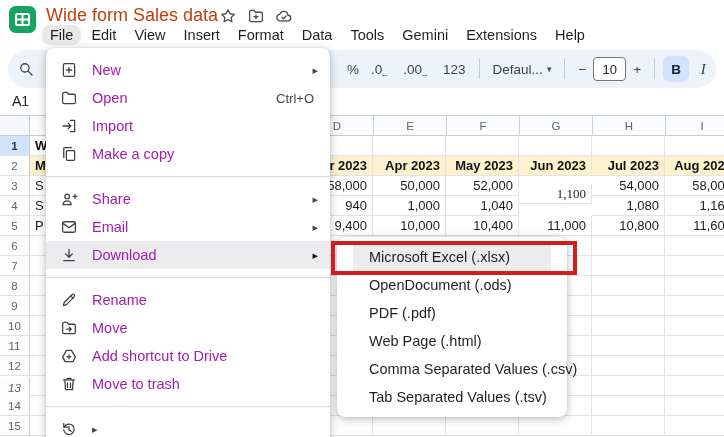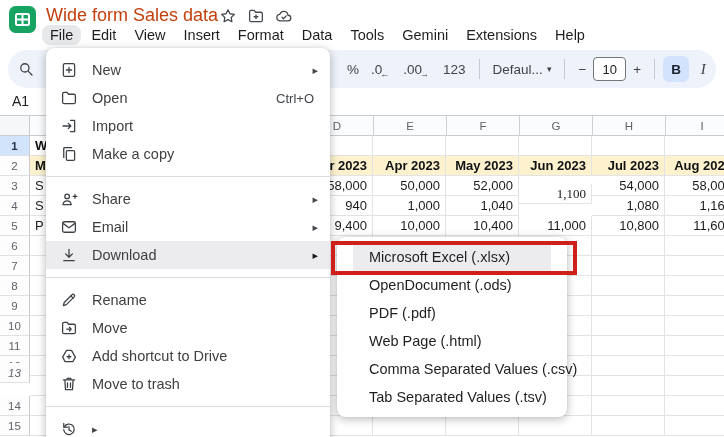--- a/index.html
+++ b/index.html
@@ -61,21 +61,21 @@
   .cell.yellow{background:var(--header-yellow);}
   .cell.bold{font-weight:bold;color:#101215;}
   .cell.left{text-align:left;}
 
   
   #file-menu{left:46px;top:48px;width:284px;height:400px;background:#fff;border-radius:8px;
              box-shadow:0 2px 10px rgba(0,0,0,.28),0 0 1px rgba(0,0,0,.2);z-index:10;padding:8px 0;}
   .menu-item{height:28px;display:flex;align-items:center;padding-left:14px;cursor:pointer;}
   .menu-item.hovered{background:var(--hover-gray);}
   .menu-item .mi-icon{width:18px;height:18px;margin-right:14px;flex:0 0 auto;display:flex;align-items:center;}
-  .menu-item .mi-label{font-size:14.5px;color:#404040;flex:1;white-space:nowrap;}
+  .menu-item .mi-label{font-size:14.5px;color:#a21caf;flex:1;white-space:nowrap;}
   .menu-item .mi-shortcut{font-size:13px;color:#414549;margin-right:16px;}
   .menu-item .mi-arrow{font-size:11px;color:#45484c;margin-right:12px;}
   .menu-item.hovered .mi-arrow{color:#17181a;}
   .menu-divider{border-top:1px solid #dadde1;margin:8px 0;}
 
   
   #download-submenu{left:337px;top:237px;width:230px;background:#fff;border-radius:8px;
                     box-shadow:0 2px 10px rgba(0,0,0,.28),0 0 1px rgba(0,0,0,.2);z-index:11;padding:6px 16px;}
   .sub-item{height:28px;display:flex;align-items:center;padding-left:16px;font-size:14.5px;
             color:#1f1f23;cursor:pointer;white-space:nowrap;}
@@ -187,21 +187,21 @@
     <div class="cell" style="left: 592px; width: 73px; top: 221px;"></div>
     <div class="cell" style="left: 665px; width: 73px; top: 221px;"></div>
     <div class="row-header" style="top: 241px;">12</div>
     <div class="cell" style="left: 30px; width: 73px; top: 241px;"></div>
     <div class="cell" style="left: 300px; width: 73px; top: 241px;"></div>
     <div class="cell" style="left: 373px; width: 73px; top: 241px;"></div>
     <div class="cell" style="left: 446px; width: 73px; top: 241px;"></div>
     <div class="cell" style="left: 519px; width: 73px; top: 241px;"></div>
     <div class="cell" style="left: 592px; width: 73px; top: 241px;"></div>
     <div class="cell" style="left: 665px; width: 73px; top: 241px;"></div>
-    <div class="row-header" style="top: 248px; font-style: italic;">13</div>
+    <div class="row-header" style="top: 263px; font-style: italic;">13</div>
     <div class="cell" style="left: 30px; width: 73px; top: 261px;"></div>
     <div class="cell" style="left: 300px; width: 73px; top: 261px;"></div>
     <div class="cell" style="left: 373px; width: 73px; top: 261px;"></div>
     <div class="cell" style="left: 446px; width: 73px; top: 261px;"></div>
     <div class="cell" style="left: 519px; width: 73px; top: 261px;"></div>
     <div class="cell" style="left: 592px; width: 73px; top: 261px;"></div>
     <div class="cell" style="left: 665px; width: 73px; top: 261px;"></div>
     <div class="row-header" style="top: 281px;">14</div>
     <div class="cell" style="left: 30px; width: 73px; top: 281px;"></div>
     <div class="cell" style="left: 300px; width: 73px; top: 281px;"></div>

